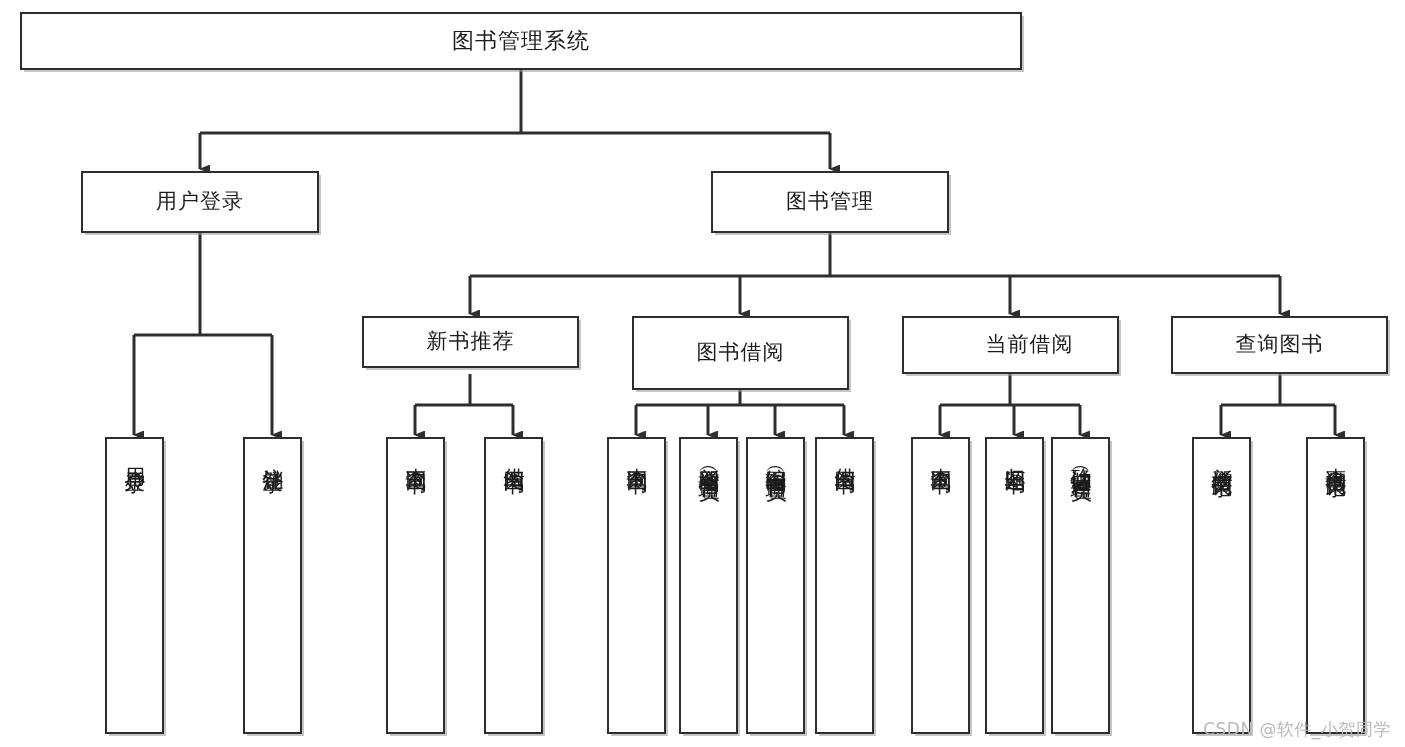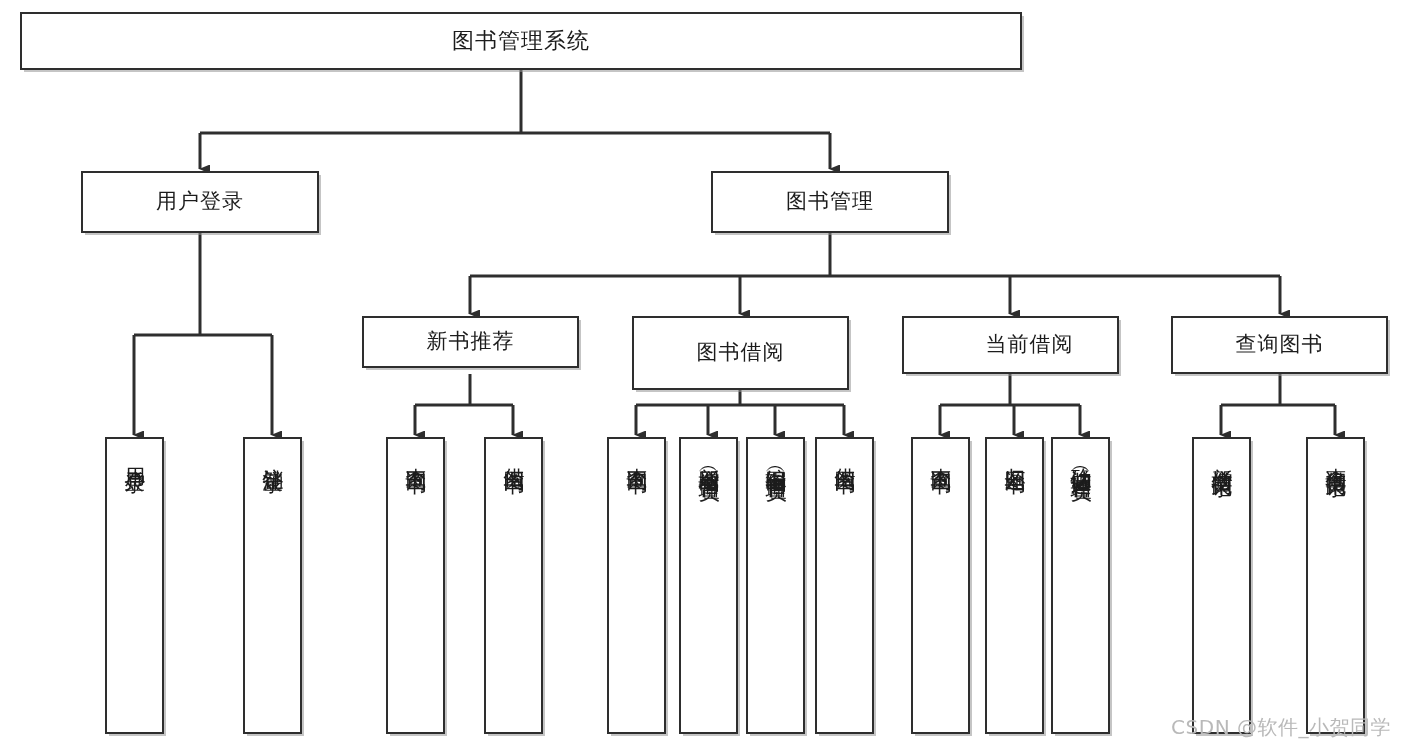--- a/index.html
+++ b/index.html
@@ -55,21 +55,21 @@
     white-space: nowrap;
     color: #1c1c1c;
   }
   .node.title {
     font-size: 22px;
   }
   .watermark {
     position: absolute;
     right: 14px;
     bottom: 6px;
-    font-size: 20px;
+    font-size: 17px;
     color: #b9b9b9;
     letter-spacing: 0.5px;
     white-space: nowrap;
   }
 </style>
 </head>
 <body>
 
 <div id="canvas">
 

